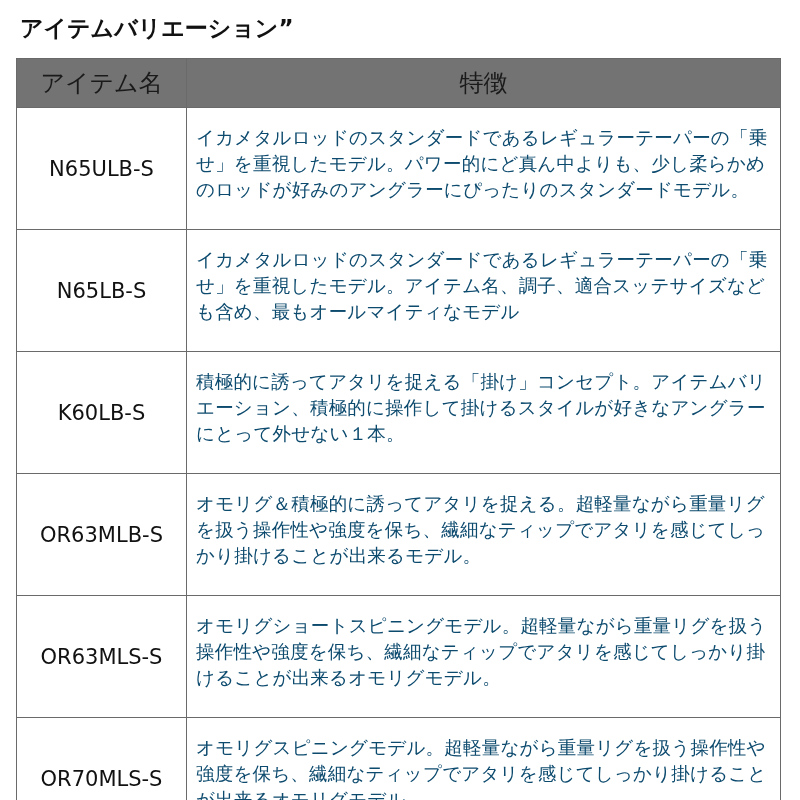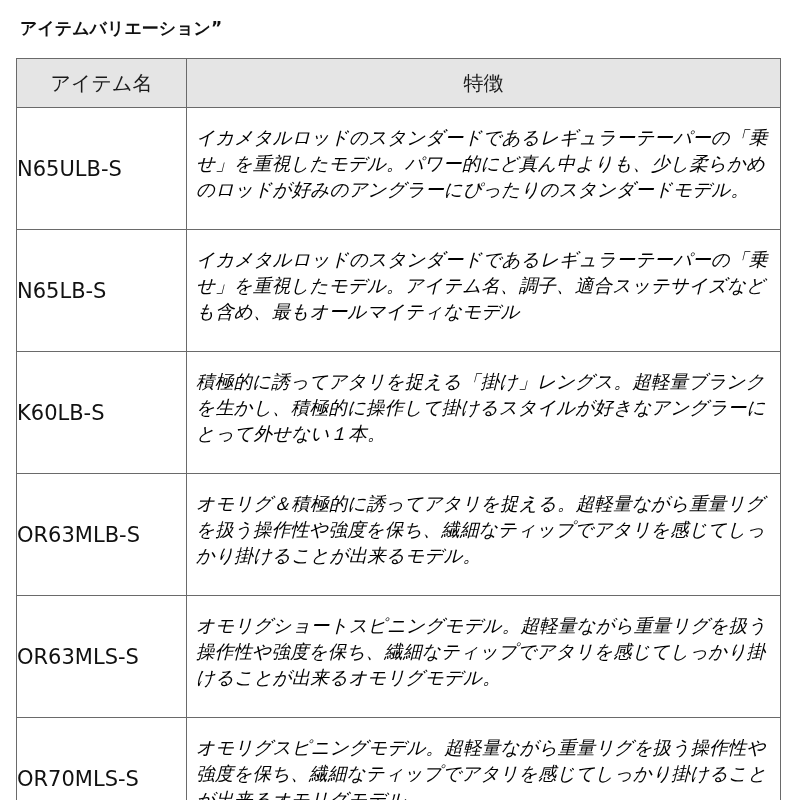--- a/index.html
+++ b/index.html
@@ -12,21 +12,21 @@
       height: 800px;
       position: relative;
       overflow: hidden;
       font-family: "DejaVu Sans", "Liberation Sans", sans-serif;
       color: #111111;
     }
     .page-title {
       position: absolute;
       left: 20px;
       top: 10px;
-      font-size: 17px;
+      font-size: 23px;
       font-weight: bold;
       letter-spacing: 0px;
       color: #111111;
       line-height: 36px;
       white-space: nowrap;
     }
     .variation-table {
       position: absolute;
       left: 16px;
       top: 58px;
@@ -35,44 +35,43 @@
       table-layout: fixed;
     }
     .variation-table th,
     .variation-table td {
       border: 1.5px solid #6a6a6a;
       padding: 0;
     }
     .variation-table col.col-name { width: 170px; }
     .variation-table col.col-desc { width: 594px; }
     .variation-table thead th {
-      background: #e5e5e5;
+      background: #737373;
       height: 48px;
       font-weight: normal;
-      font-size: 20px;
+      font-size: 24px;
       text-align: center;
       vertical-align: middle;
       color: #1a1a1a;
     }
     .variation-table tbody td {
       height: 111px;
       vertical-align: middle;
     }
     .variation-table td.name-cell {
-      text-align: left;
+      text-align: center;
       font-size: 21px;
       color: #111111;
     }
     .variation-table td.desc-cell {
       font-size: 18.5px;
       line-height: 26px;
       padding: 0 12px 10px 9px;
-      color: #000000;
+      color: #0c4a6e;
       letter-spacing: 0.2px;
-      font-style: italic;
     }
   </style>
 </head>
 <body>
 
 <div class="page-title">アイテムバリエーション”</div>
 
 <table class="variation-table">
   <colgroup>
     <col class="col-name">
@@ -88,21 +87,21 @@
     <tr>
       <td class="name-cell">N65ULB-S</td>
       <td class="desc-cell">イカメタルロッドのスタンダードであるレギュラーテーパーの「乗せ」を重視したモデル。パワー的にど真ん中よりも、少し柔らかめのロッドが好みのアングラーにぴったりのスタンダードモデル。</td>
     </tr>
     <tr>
       <td class="name-cell">N65LB-S</td>
       <td class="desc-cell">イカメタルロッドのスタンダードであるレギュラーテーパーの「乗せ」を重視したモデル。アイテム名、調子、適合スッテサイズなども含め、最もオールマイティなモデル</td>
     </tr>
     <tr>
       <td class="name-cell">K60LB-S</td>
-      <td class="desc-cell">積極的に誘ってアタリを捉える「掛け」レングス。超軽量ブランクを生かし、積極的に操作して掛けるスタイルが好きなアングラーにとって外せない１本。</td>
+      <td class="desc-cell">積極的に誘ってアタリを捉える「掛け」コンセプト。アイテムバリエーション、積極的に操作して掛けるスタイルが好きなアングラーにとって外せない１本。</td>
     </tr>
     <tr>
       <td class="name-cell">OR63MLB-S</td>
       <td class="desc-cell">オモリグ＆積極的に誘ってアタリを捉える。超軽量ながら重量リグを扱う操作性や強度を保ち、繊細なティップでアタリを感じてしっかり掛けることが出来るモデル。</td>
     </tr>
     <tr>
       <td class="name-cell">OR63MLS-S</td>
       <td class="desc-cell">オモリグショートスピニングモデル。超軽量ながら重量リグを扱う操作性や強度を保ち、繊細なティップでアタリを感じてしっかり掛けることが出来るオモリグモデル。</td>
     </tr>
     <tr>

